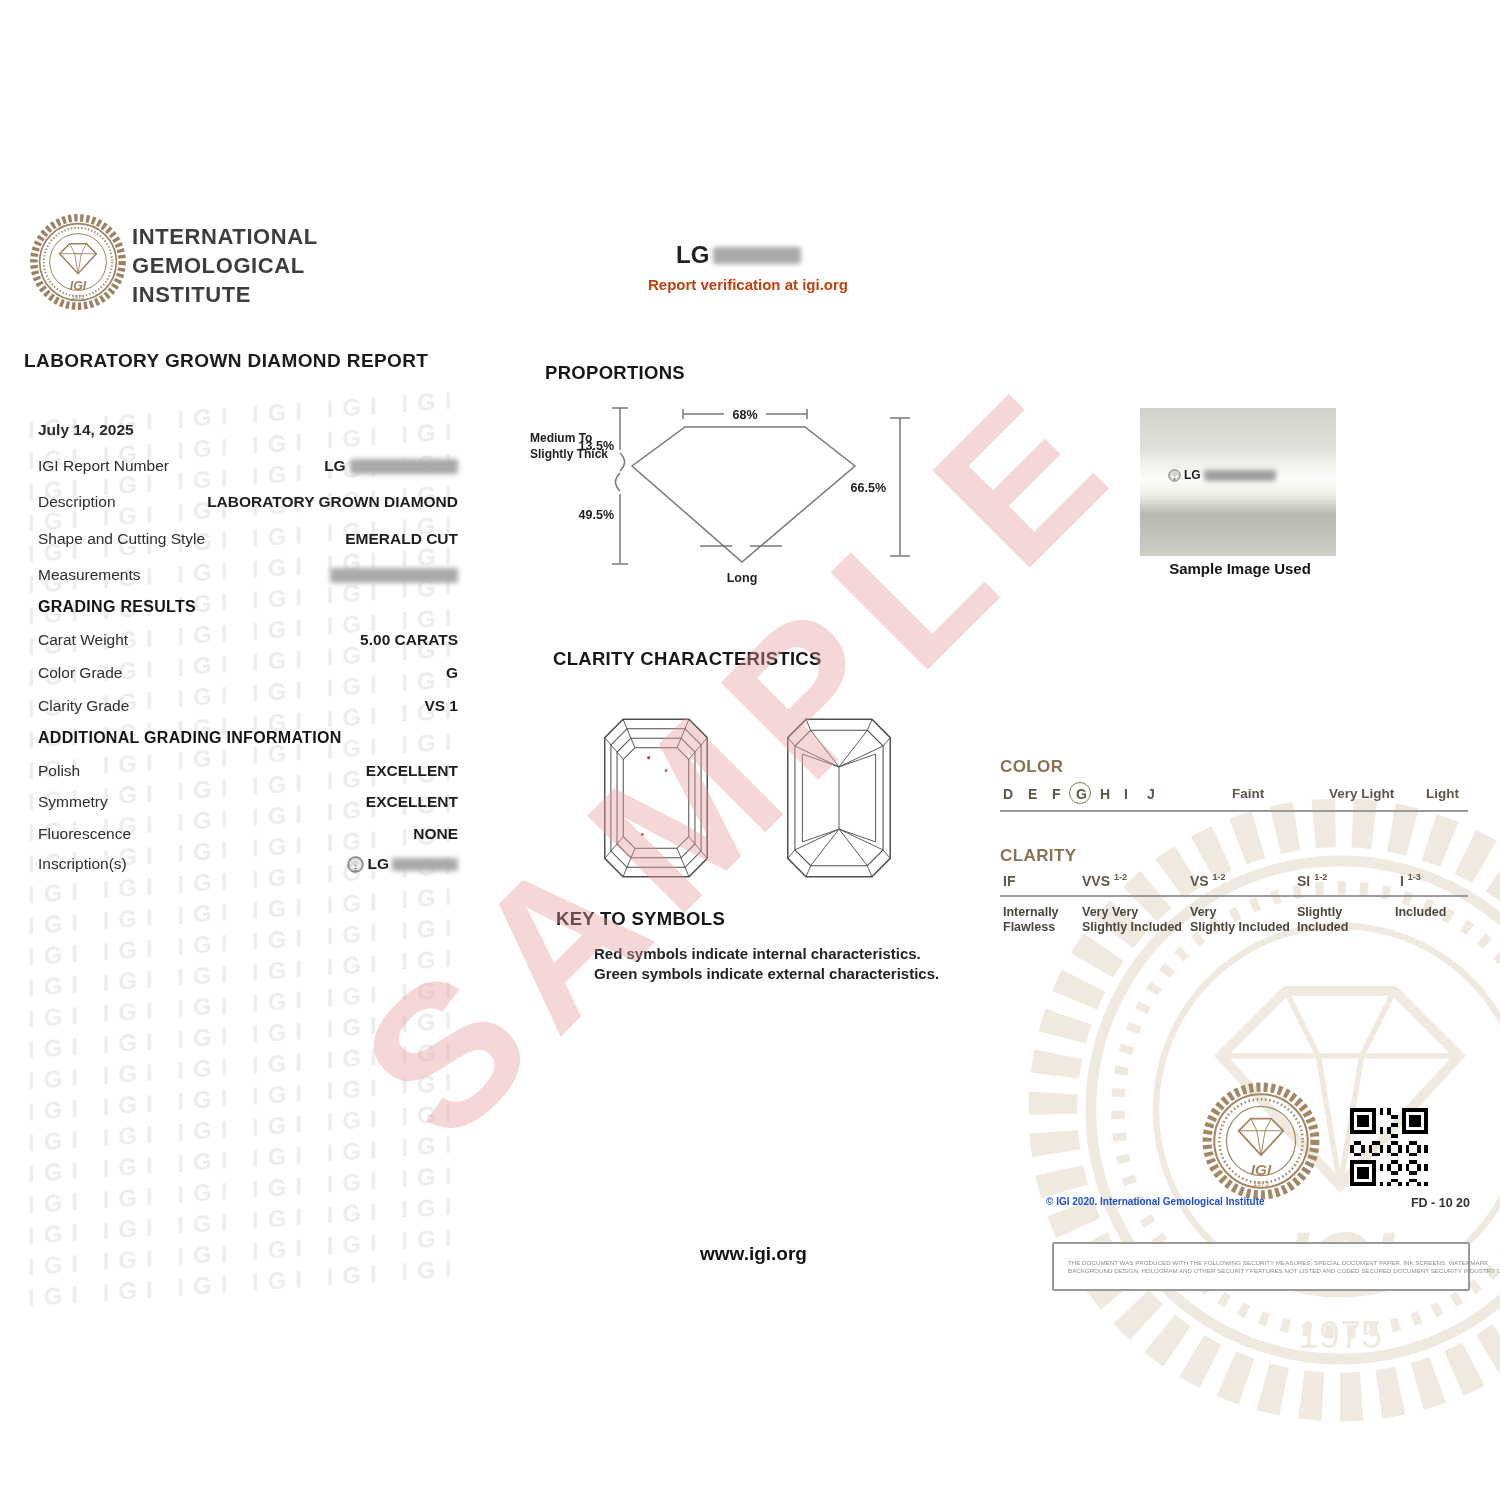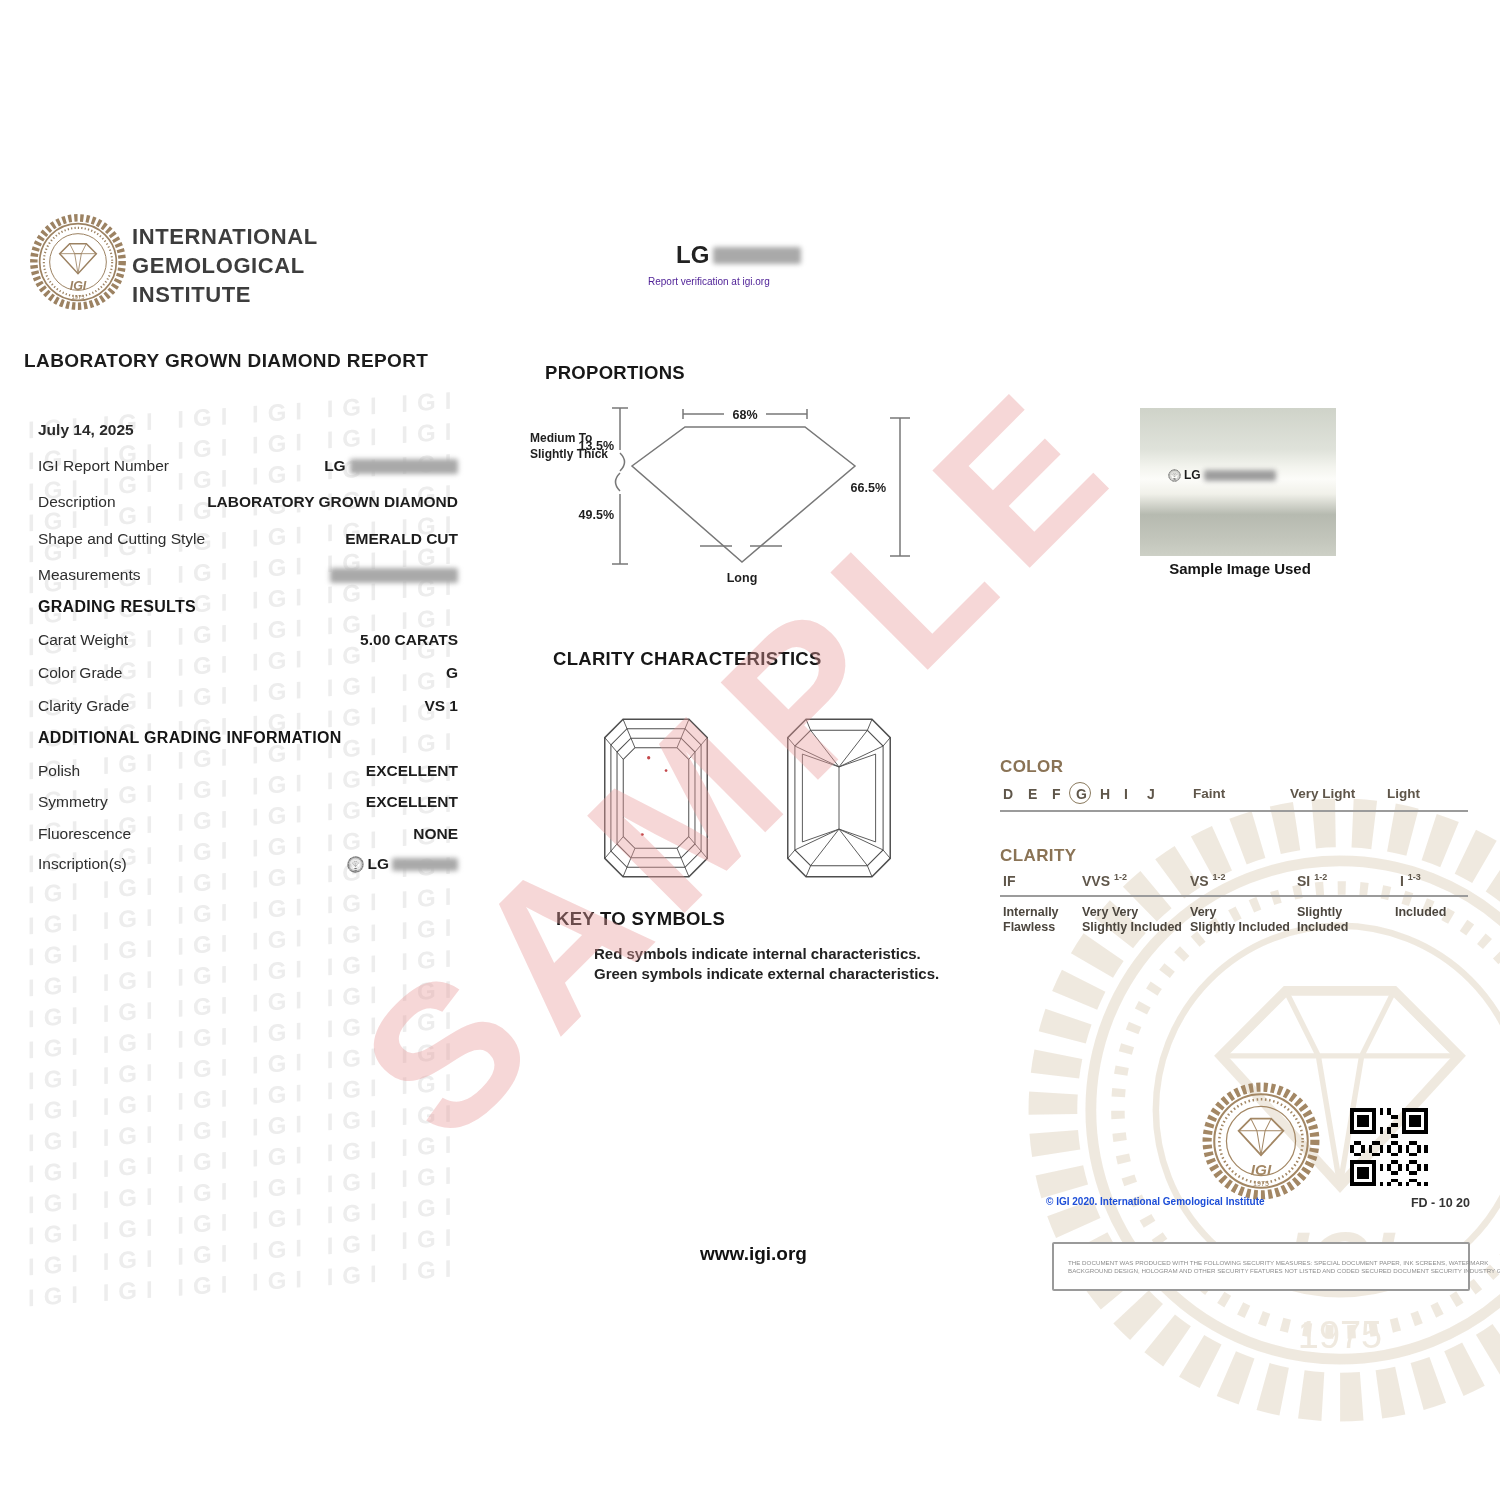--- a/index.html
+++ b/index.html
@@ -4,21 +4,21 @@
 <style>
   html,body{margin:0;padding:0;background:#ffffff;}
   .page{position:relative;width:1500px;height:1500px;background:#fff;overflow:hidden;
         font-family:"Liberation Sans","DejaVu Sans",sans-serif;color:#2a2a2a;}
   .abs{position:absolute;}
   .z2{z-index:2;}
   
   .inst-name{left:132px;top:222px;font-size:22px;font-weight:700;line-height:29px;
              color:#3d3d3d;letter-spacing:.6px;}
   .top-number{left:676px;top:241px;font-size:24px;font-weight:600;color:#222;display:flex;align-items:center;gap:4px;}
-  .top-verify{left:648px;top:276px;font-size:10px;font-weight:400;color:#4c1d95;}
+  .top-verify{left:648px;top:276px;font-size:15px;font-weight:700;color:#c2410c;}
   
   .tile-strip{left:28px;top:398px;width:462px;height:905px;overflow:hidden;z-index:0;
               color:#ededed;font-weight:700;font-size:24px;line-height:31px;letter-spacing:9px;
               transform:skewY(-4deg);word-break:break-all;}
   .big-seal{left:1015px;top:785px;z-index:0;opacity:.55;color:#e3d8c6;}
   .sample-wm{left:740px;top:760px;z-index:3;pointer-events:none;
              transform:translate(-50%,-50%) rotate(-45deg);
              font-size:200px;font-weight:700;letter-spacing:22px;
              color:rgba(232,156,156,0.40);white-space:nowrap;}
   
@@ -37,21 +37,21 @@
   svg text{font-family:"Liberation Sans","DejaVu Sans",sans-serif;}
   
   .photo{left:1140px;top:408px;width:196px;height:148px;
          background:linear-gradient(180deg,#cfd3c9 0%,#dfe2da 28%,#f3f4ee 40%,#fcfcf9 48%,#f1f1ea 58%,#b6bab0 72%,#c2c5bb 88%,#cdd0c6 100%);}
   .photo-insc{position:absolute;left:28px;top:60px;display:flex;align-items:center;gap:3px;
               font-size:12px;font-weight:700;color:#1b1b1b;}
   .photo-cap{left:1155px;top:560px;width:170px;text-align:center;font-size:15px;font-weight:700;color:#161616;}
   
   .scale-head{font-size:17px;font-weight:800;color:#8a7355;letter-spacing:.4px;}
   .scale-letter{position:absolute;font-size:14px;font-weight:700;color:#5f564a;}
-  .scale-range{position:absolute;font-size:13.5px;font-weight:600;color:#5f564a;}
+  .scale-range{position:absolute;font-size:13.5px;font-weight:600;color:#5f564a;margin-left:39px;}
   .scale-line{position:absolute;height:2px;background:#9b9b9b;}
   .g-ring{position:absolute;width:20px;height:20px;border:1.5px solid #8a7a5e;border-radius:50%;}
   .cl-code{position:absolute;font-size:14px;font-weight:700;color:#5f564a;text-align:center;}
   .cl-code sup{font-size:9px;font-weight:700;}
   .cl-lab{position:absolute;font-size:12.5px;font-weight:600;color:#4c463e;line-height:14.5px;}
   
   .copyright{left:1046px;top:1196px;font-size:10px;font-weight:600;color:#1d4ed8;}
   .formcode{left:1398px;top:1196px;width:72px;text-align:right;font-size:12.5px;font-weight:600;color:#333;}
   .sec-box{left:1052px;top:1242px;width:418px;height:49px;border:2px solid #9a9a9a;border-radius:2px;
            display:flex;align-items:center;gap:8px;padding-left:6px;box-sizing:border-box;background:#fff;}

